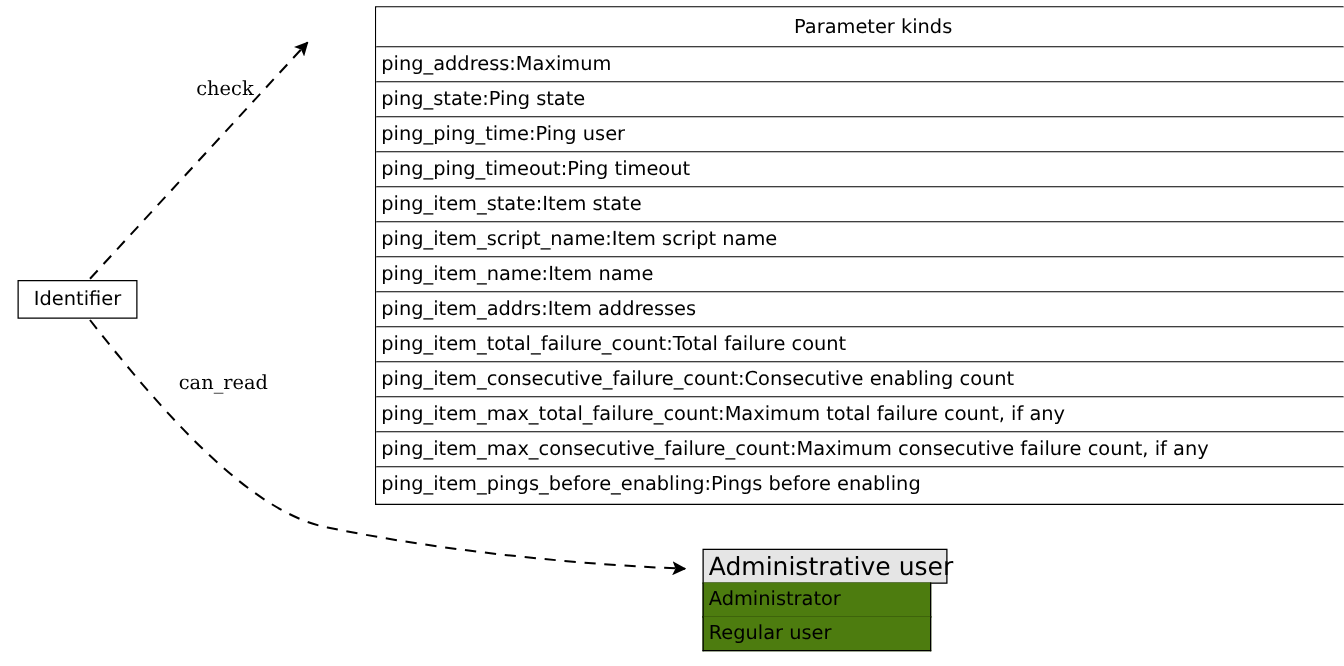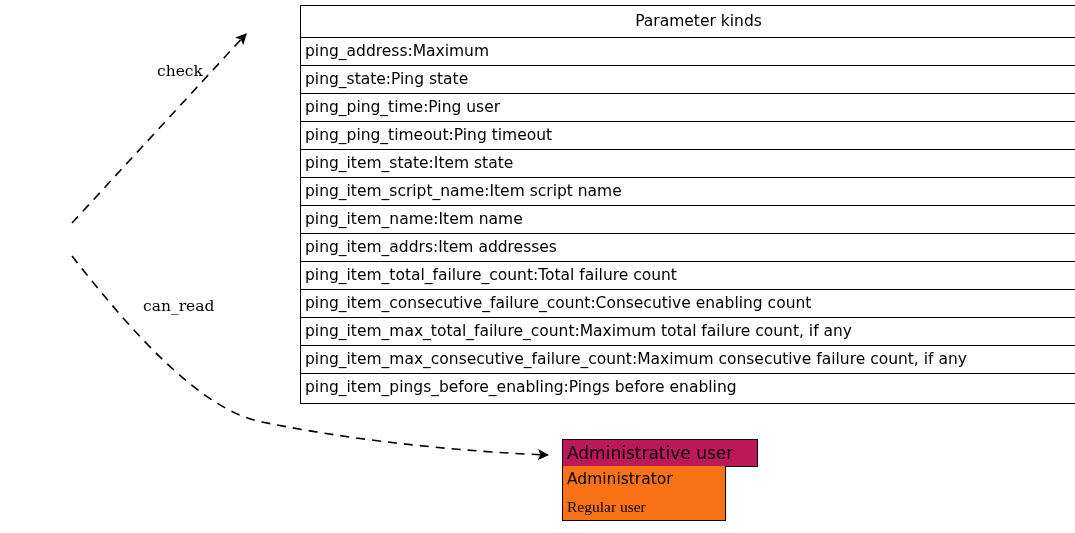--- a/index.html
+++ b/index.html
@@ -100,44 +100,44 @@
     background: transparent;
   }
   #admin-user-node .adm-header {
     box-sizing: border-box;
     position: absolute;
     left: 0;
     top: 0;
     width: 196px;
     height: 28px;
     border: 1px solid #000000;
-    background: #be185d;
+    background: #e5e5e5;
     display: flex;
     align-items: center;
     padding-left: 4px;
-    font-size: 17px;
+    font-size: 20px;
     color: #000;
   }
   #admin-user-node .adm-row {
     box-sizing: border-box;
     position: absolute;
     left: 0;
-    width: 164px;
+    width: 183px;
     height: 28px;
     border: 1px solid #000000;
     border-top: none;
-    background: #f97316;
+    background: #4d7c0f;
     display: flex;
     align-items: center;
     padding-left: 4px;
     font-size: 15.5px;
     color: #000;
   }
   #admin-user-node .adm-row.r1 { top: 27px; }
-  #admin-user-node .adm-row.r2 { top: 54px; font-family: Liberation Serif, serif; }
+  #admin-user-node .adm-row.r2 { top: 54px; }
 
   
   .edge-label {
     position: absolute;
     font-family: "DejaVu Serif", serif;
     font-size: 15.5px;
     color: #000000;
     white-space: nowrap;
     line-height: 1;
   }
@@ -158,20 +158,23 @@
 
     <path d="M 72 223 L 246 34" fill="none" stroke="#000000" stroke-width="1.6" stroke-dasharray="9,7" marker-end="url(#arrow-head)"></path>
 
     <path d="M 72 256 C 130 330, 200 410, 262 422 C 360 442, 470 452, 548 455" fill="none" stroke="#000000" stroke-width="1.6" stroke-dasharray="9,7" marker-end="url(#arrow-head)"></path>
   </svg>
 
   <div class="edge-label" id="edge-label-check">check</div>
 
   <div class="edge-label" id="edge-label-can-read">can_read</div>
 
+  <div class="node-box" id="identifier-node">
+    <span>Identifier</span>
+  </div>
 
   <div class="node-box" id="parameter-kinds-node">
     <div class="rec-header">Parameter kinds</div>
     <div class="rec-rows" id="parameter-kinds-rows">
         <div class="rec-row">ping_address:Maximum</div>
         <div class="rec-row">ping_state:Ping state</div>
         <div class="rec-row">ping_ping_time:Ping user</div>
         <div class="rec-row">ping_ping_timeout:Ping timeout</div>
         <div class="rec-row">ping_item_state:Item state</div>
         <div class="rec-row">ping_item_script_name:Item script name</div>

